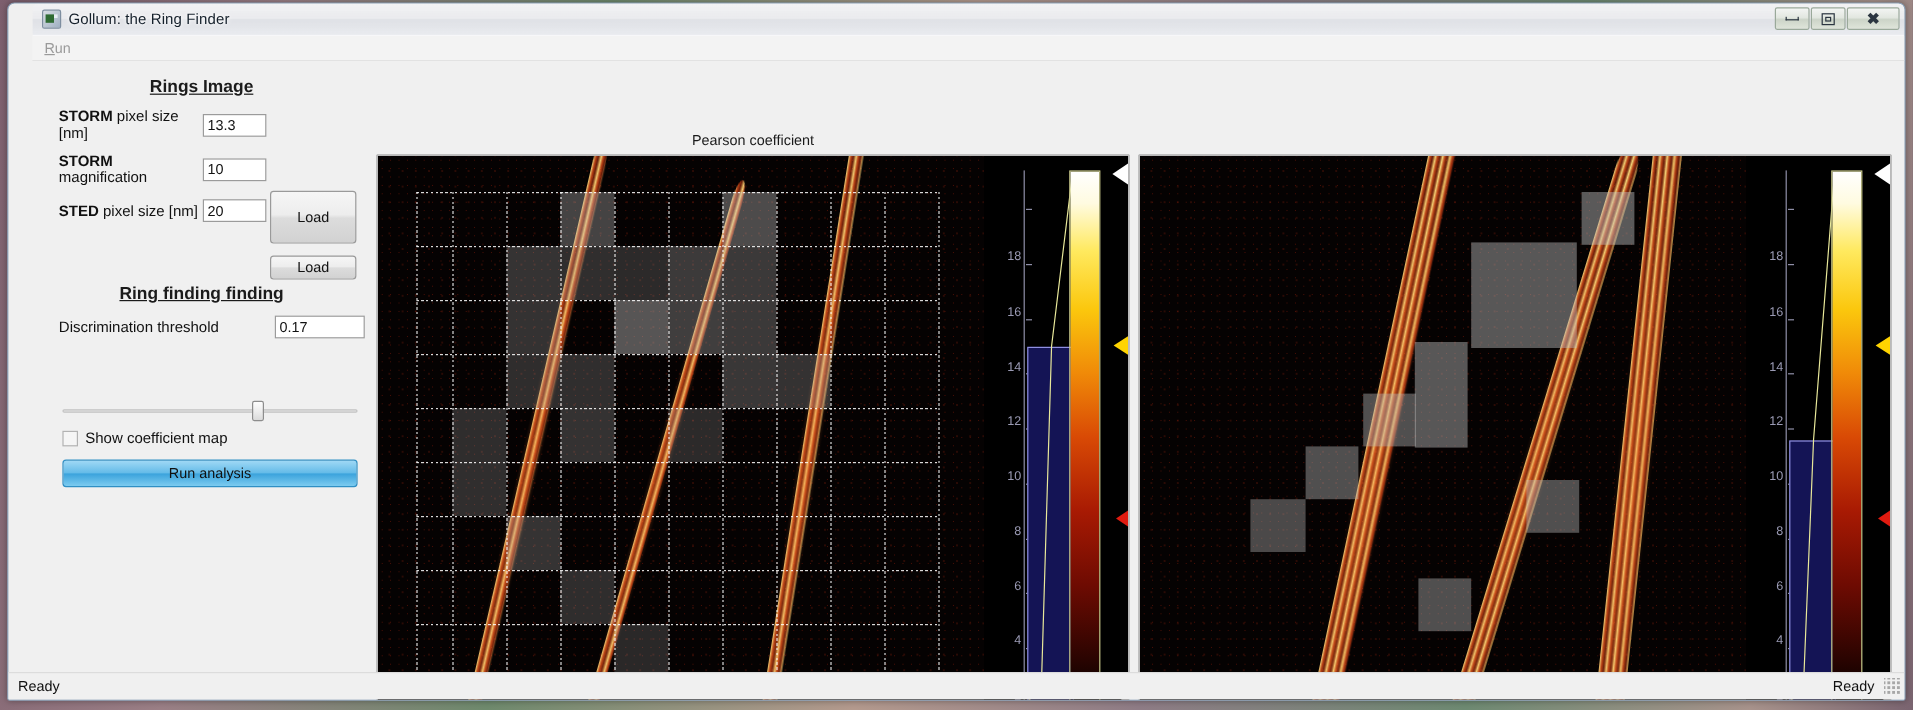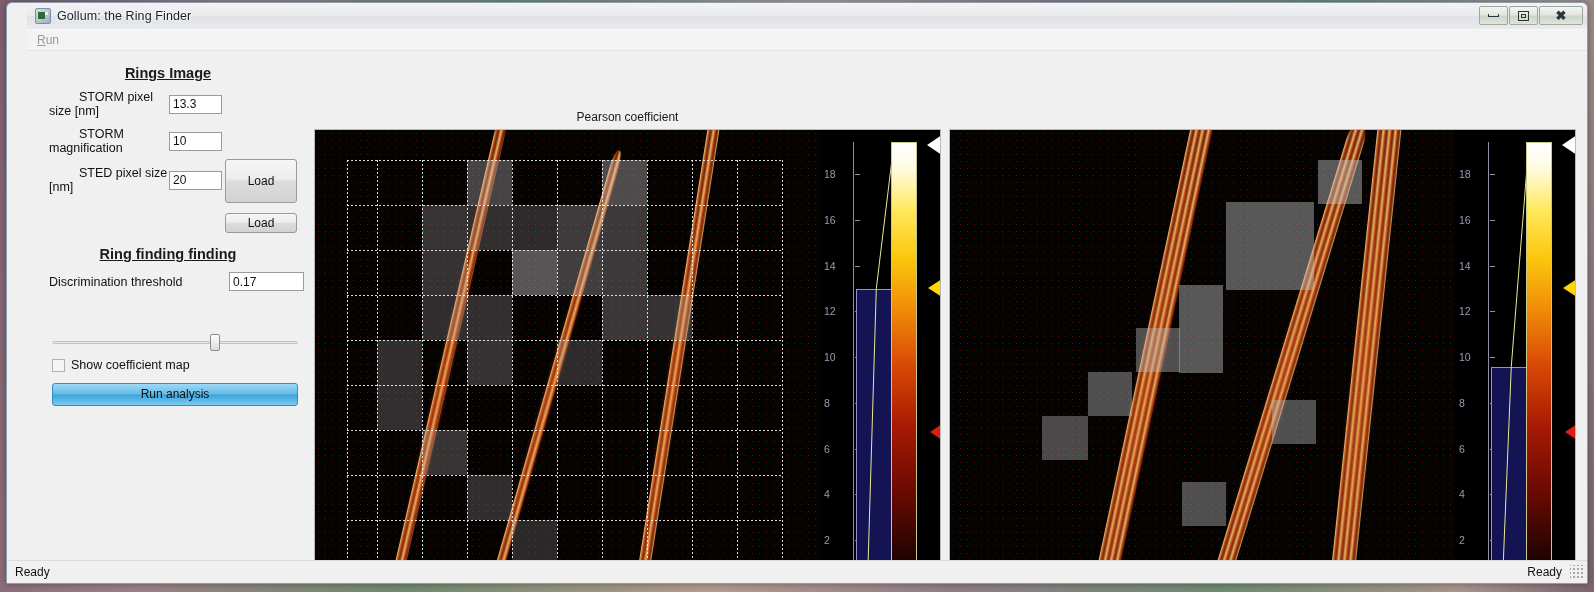--- a/index.html
+++ b/index.html
@@ -91,21 +91,21 @@
     background: #f0f0f0;
   }
   .panel-heading {
     text-align: center; font-size: 14.5px; font-weight: bold;
     color: #1b1b1b; text-decoration: underline; margin-top: 14px;
   }
   .form-row {
     display: flex; align-items: center; margin-top: 9px; padding-left: 22px;
   }
   .form-label { font-size: 12.5px; color: #111; width: 120px; }
-  .form-label b { font-weight: normal; margin-left: 30px; }
+  .form-label b { font-weight: bold; }
   .txtbox {
     width: 53px; height: 19px; background: #fff;
     border: 1px solid #9b9b9b; font-size: 12px; color: #111;
     padding: 0 3px; line-height: 17px; font-family: "Liberation Sans", sans-serif;
   }
   .txtbox.wide { width: 75px; }
   .btn {
     background: linear-gradient(to bottom,#f6f6f6 0%,#ededed 45%,#dcdcdc 52%,#d2d2d2 100%);
     border: 1px solid #9a9a9a; border-radius: 3px;
     font-size: 12px; color: #111; text-align: center;
@@ -191,21 +191,21 @@
     background-image: repeating-linear-gradient(
         var(--dir), rgba(255,255,255,.85) 0 2px, transparent 2px 4px);
   }
   .gline-v { --dir: to bottom; width: 1px; }
   .gline-h { --dir: to right; height: 1px; }
   
   .cbwidget { position: absolute; top: 0; width: 120px; height: 100%; background: #000; }
   .cb-ticks { position: absolute; right: 80px; top: 0; width: 36px; height: 100%; }
   .cb-tick {
     position: absolute; right: 0; font-size: 10.5px; color: #9a9ab4;
-    text-align: left; width: 100%; transform: translateY(-50%);
+    text-align: right; width: 100%; transform: translateY(-50%); margin-top: 40px;
   }
   .cb-tickmark {
     position: absolute; width: 5px; height: 1px; background: #8f8fa8;
   }
   .cb-axis { position: absolute; width: 1px; background: #8f8fa8; }
   .cb-hist {
     position: absolute; background: #141455; border: 1px solid #8f8fe0;
   }
   .cb-curve { position: absolute; left: 0; top: 0; overflow: visible; }
   .cb-bar {

